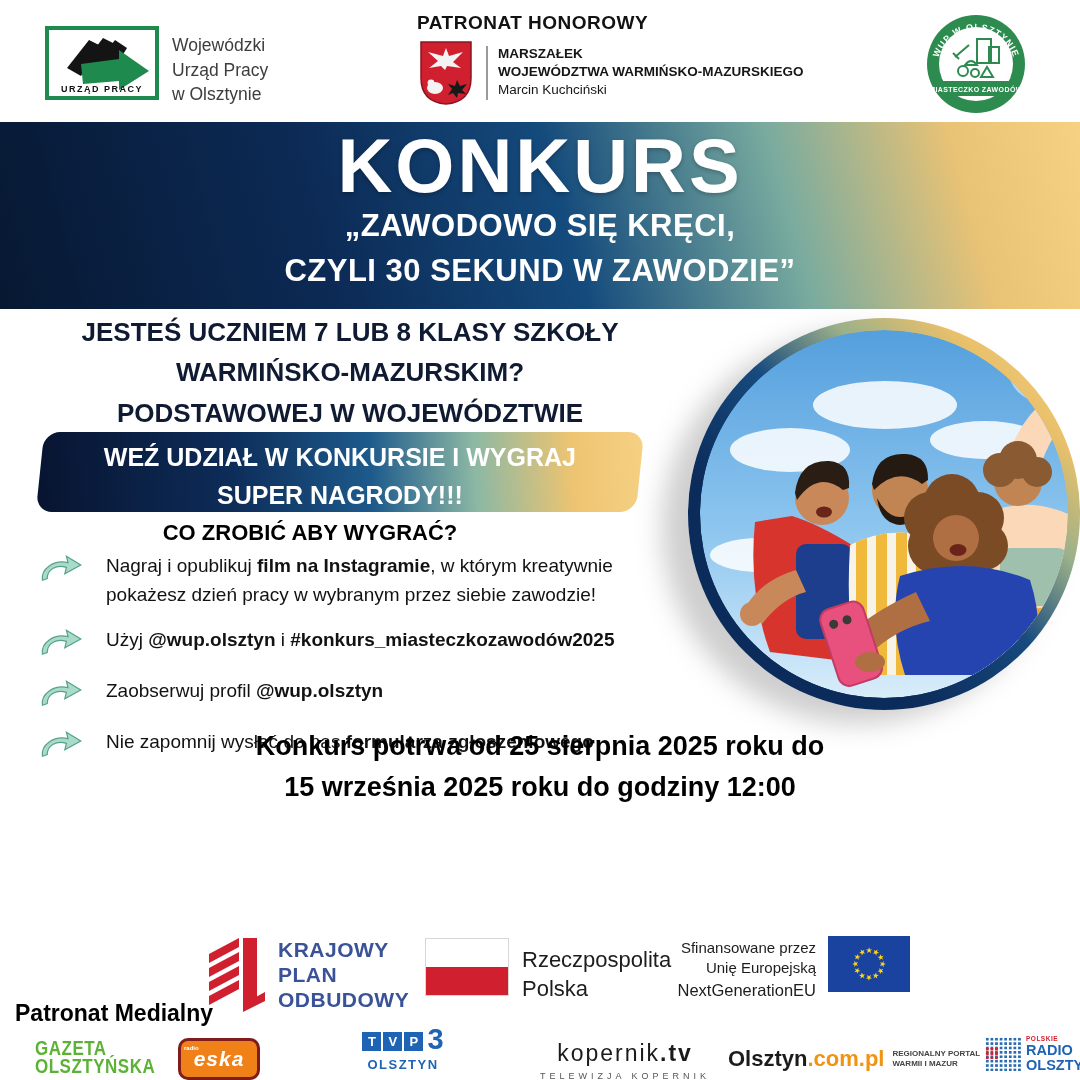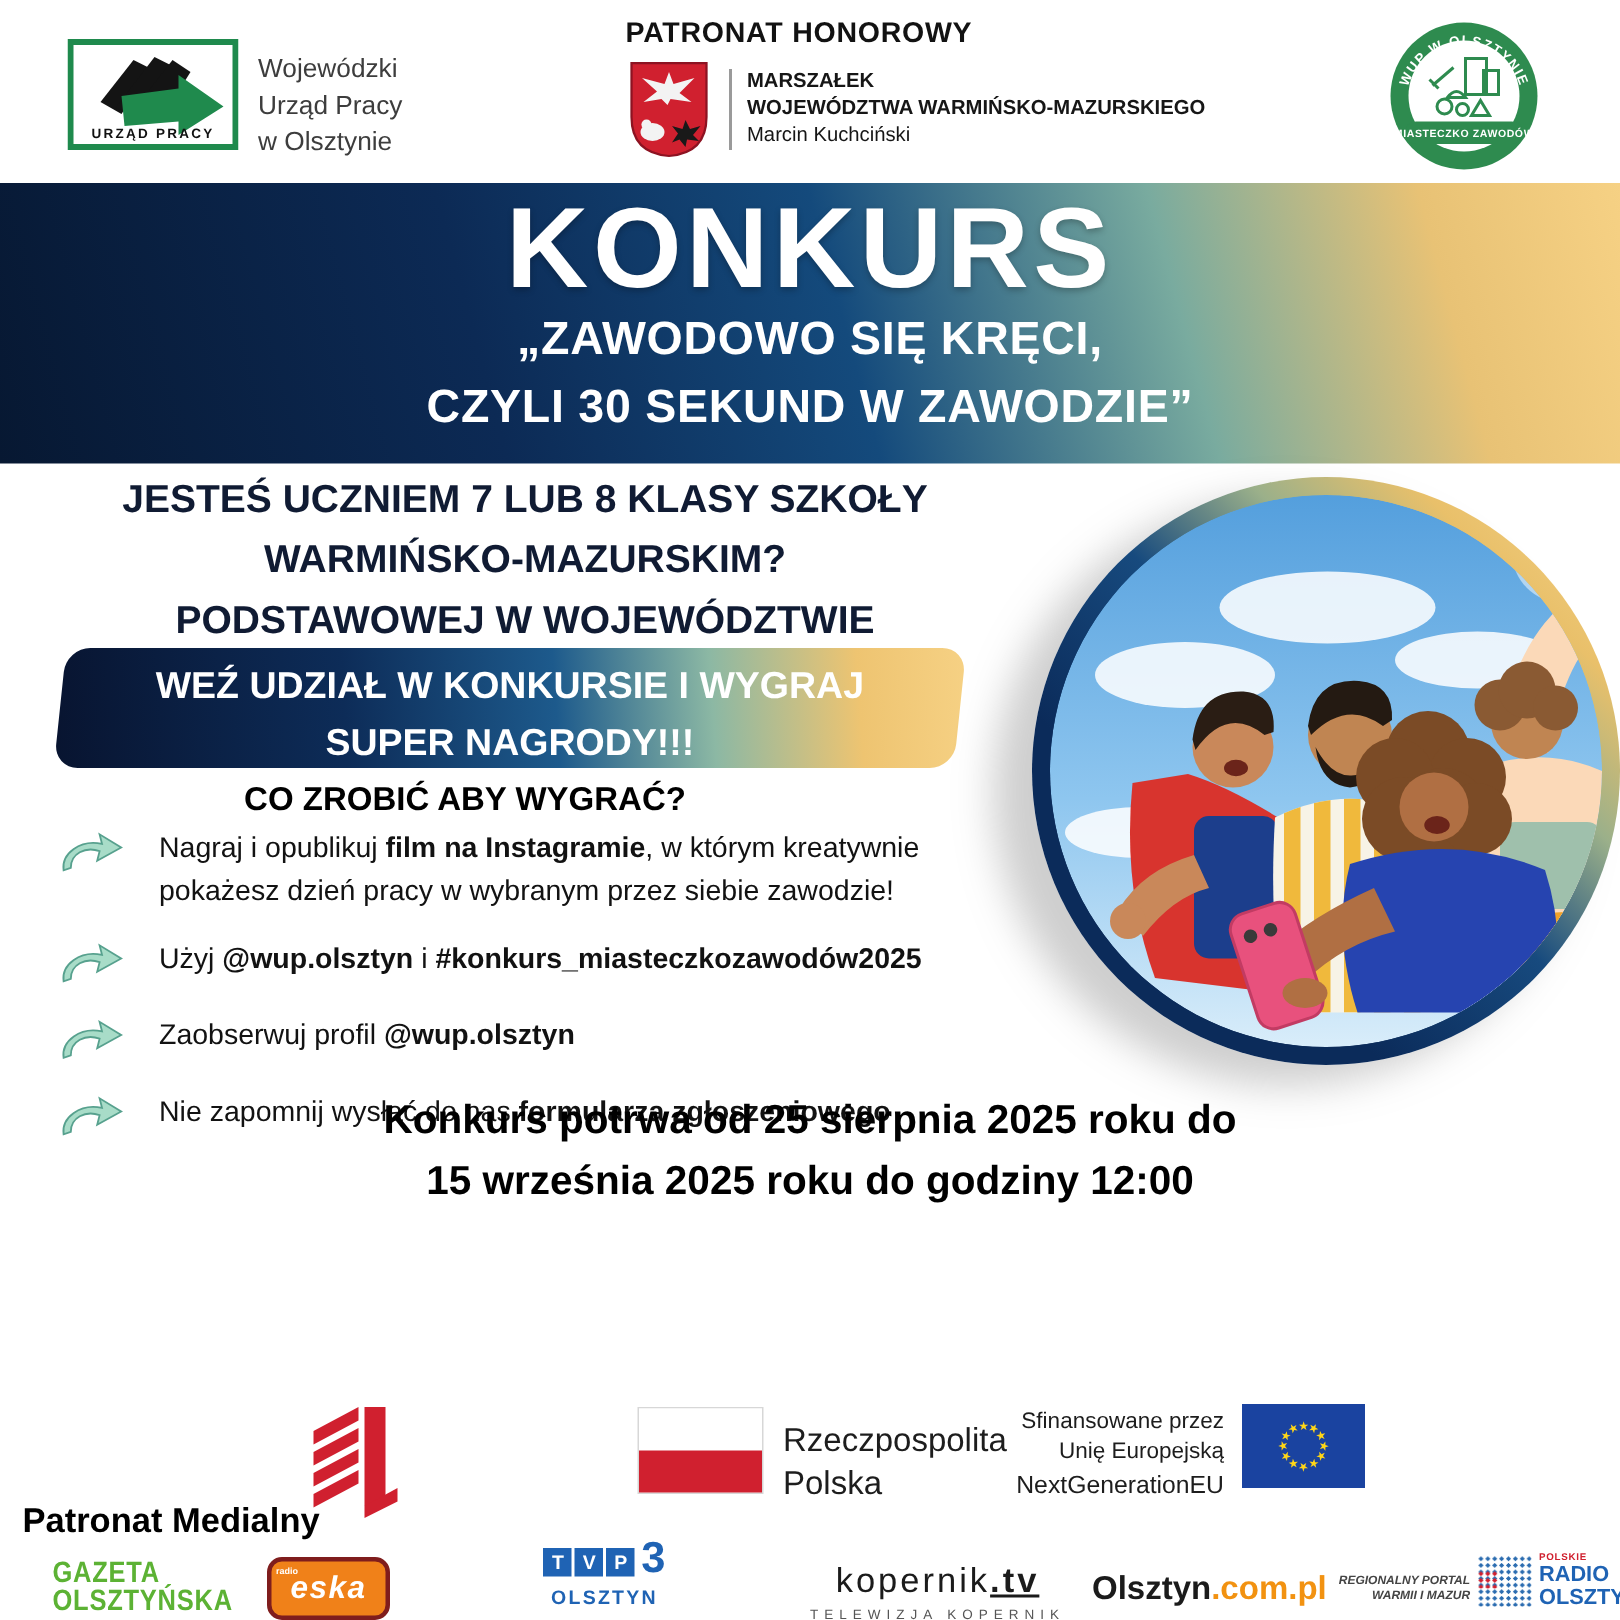--- a/index.html
+++ b/index.html
@@ -75,26 +75,26 @@
         font-size:21px;font-weight:bold;font-style:italic;letter-spacing:1px;}
   .eska .small{position:absolute;left:3px;top:4px;font-size:6px;font-style:normal;letter-spacing:0;}
   .tvp{left:358px;top:1028px;width:90px;text-align:center;}
   .tvp-row{display:flex;align-items:flex-end;justify-content:center;gap:2px;}
   .tvp-sq{width:19px;height:19px;background:#1f63b4;color:#fff;font-size:13px;font-weight:bold;
           display:flex;align-items:center;justify-content:center;}
   .tvp-3{color:#1f63b4;font-size:29px;font-weight:bold;line-height:.8;margin-left:2px;}
   .tvp-sub{margin-top:6px;color:#1f63b4;font-size:13px;font-weight:bold;letter-spacing:1.5px;}
   .kopernik{left:540px;top:1040px;text-align:center;color:#1b1b1b;}
   .kop-main{font-size:23px;letter-spacing:2px;font-weight:300;}
-  .kop-main .b{font-weight:bold;text-decoration:underline;}
+  .kop-main .b{font-weight:bold;}
   .kop-sub{margin-top:4px;font-size:9px;letter-spacing:4px;color:#555;}
   .olsztynpl{left:728px;top:1046px;display:flex;align-items:center;gap:8px;}
   .opl-main{font-size:22px;font-weight:bold;color:#1b1b1b;}
   .opl-main .o{color:#f29211;}
-  .opl-sub{font-size:8px;font-style:italic;font-weight:bold;color:#444;line-height:1.3;text-align:right;}
+  .opl-sub{font-size:8px;font-weight:bold;color:#444;line-height:1.3;}
   .radiool{left:985px;top:1036px;display:flex;gap:5px;align-items:center;}
   .ro-dots{width:36px;height:34px;
            background-image:radial-gradient(#2b6cb0 1.3px,transparent 1.5px);background-size:4.6px 4.4px;position:relative;}
   .ro-dots .red{position:absolute;left:0;top:10px;width:14px;height:12px;
            background-image:radial-gradient(#d0202f 1.3px,transparent 1.5px);background-size:4.6px 4.4px;}
   .ro-text{line-height:1;}
   .ro-small{font-size:6.5px;color:#d0202f;font-weight:bold;letter-spacing:.5px;}
   .ro-big{font-size:14.5px;font-weight:bold;color:#1f63b4;line-height:1.05;}
 </style>
 </head>
@@ -309,20 +309,25 @@
       <g fill="#d0202f">
         <polygon points="4,22 34,6 34,15 4,31"></polygon>
         <polygon points="4,36 34,20 34,29 4,45"></polygon>
         <polygon points="4,50 34,34 34,43 4,59"></polygon>
         <polygon points="4,64 34,48 34,57 4,73"></polygon>
         <rect x="38" y="6" width="14" height="66"></rect>
         <polygon points="38,72 60,60 60,69 38,80"></polygon>
       </g>
     </svg>
   </div>
+  <div class="abs kpo-text">
+    <div>KRAJOWY</div>
+    <div>PLAN</div>
+    <div>ODBUDOWY</div>
+  </div>
 
   <div class="abs pl-flag">
     <div class="w"></div>
     <div class="r"></div>
   </div>
   <div class="abs pl-name">
     <div>Rzeczpospolita</div>
     <div>Polska</div>
   </div>
 

